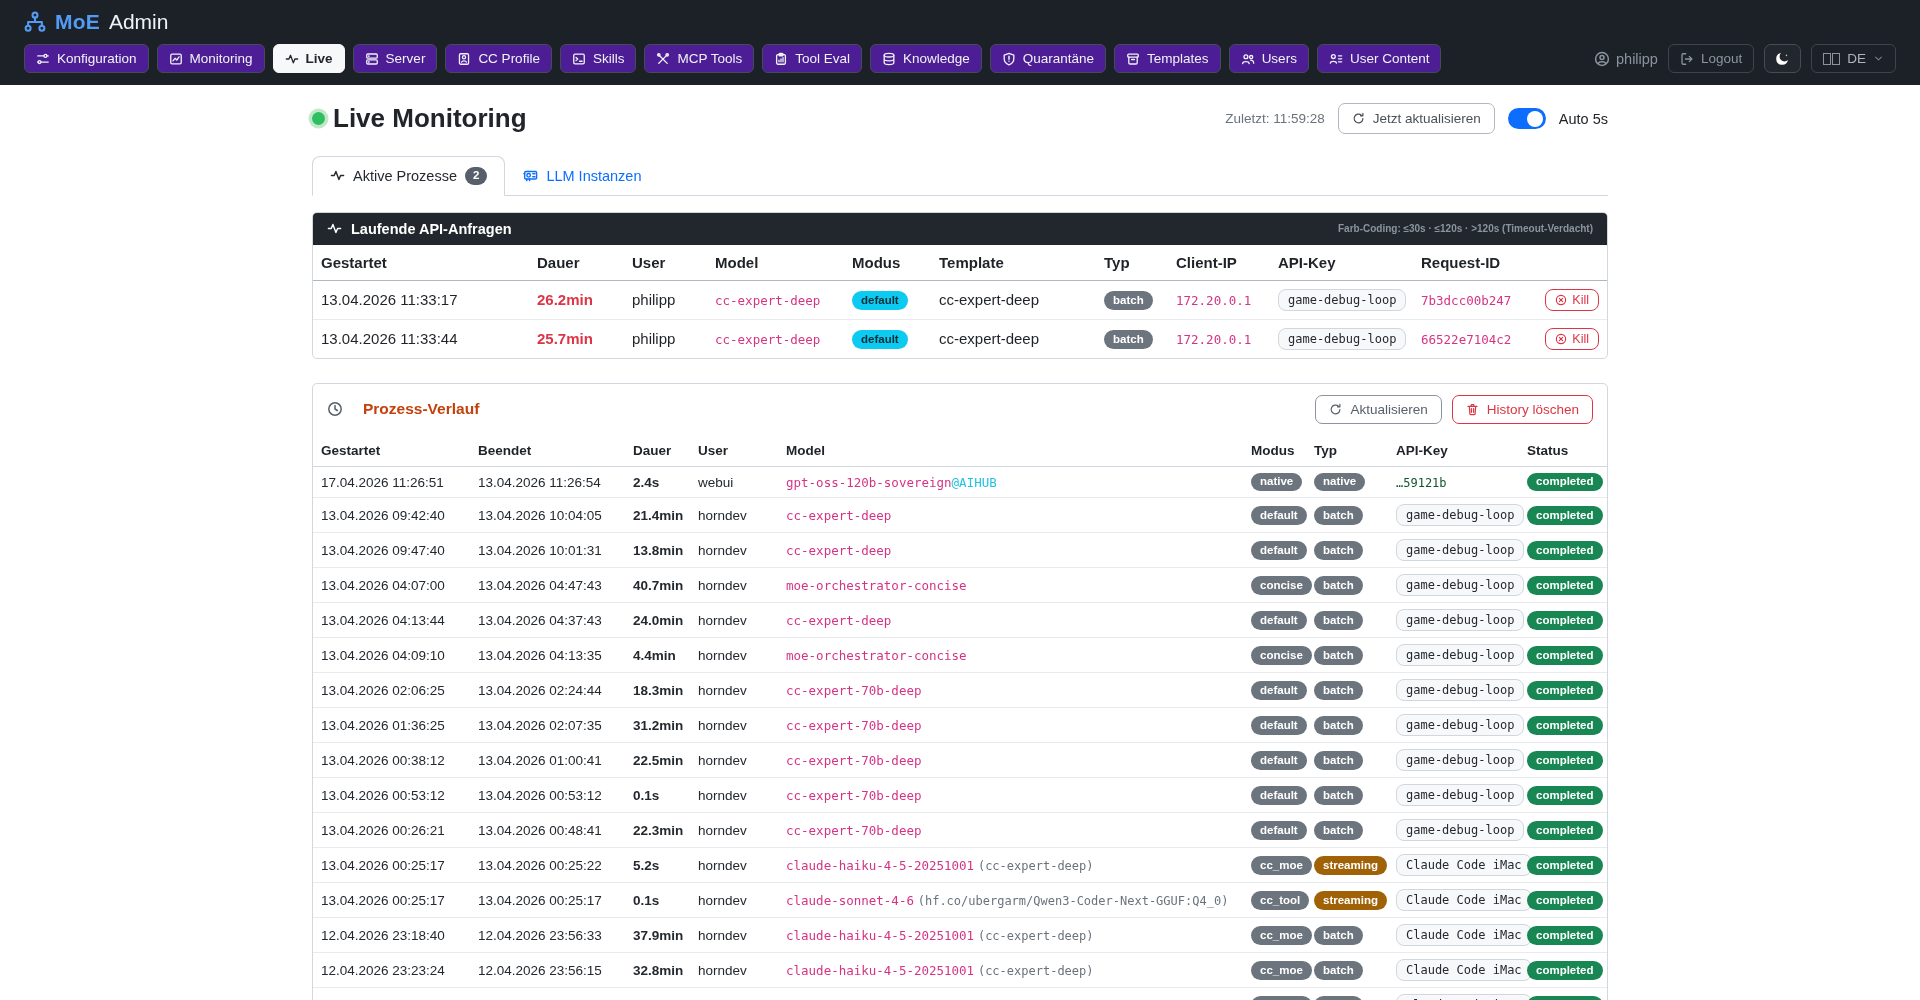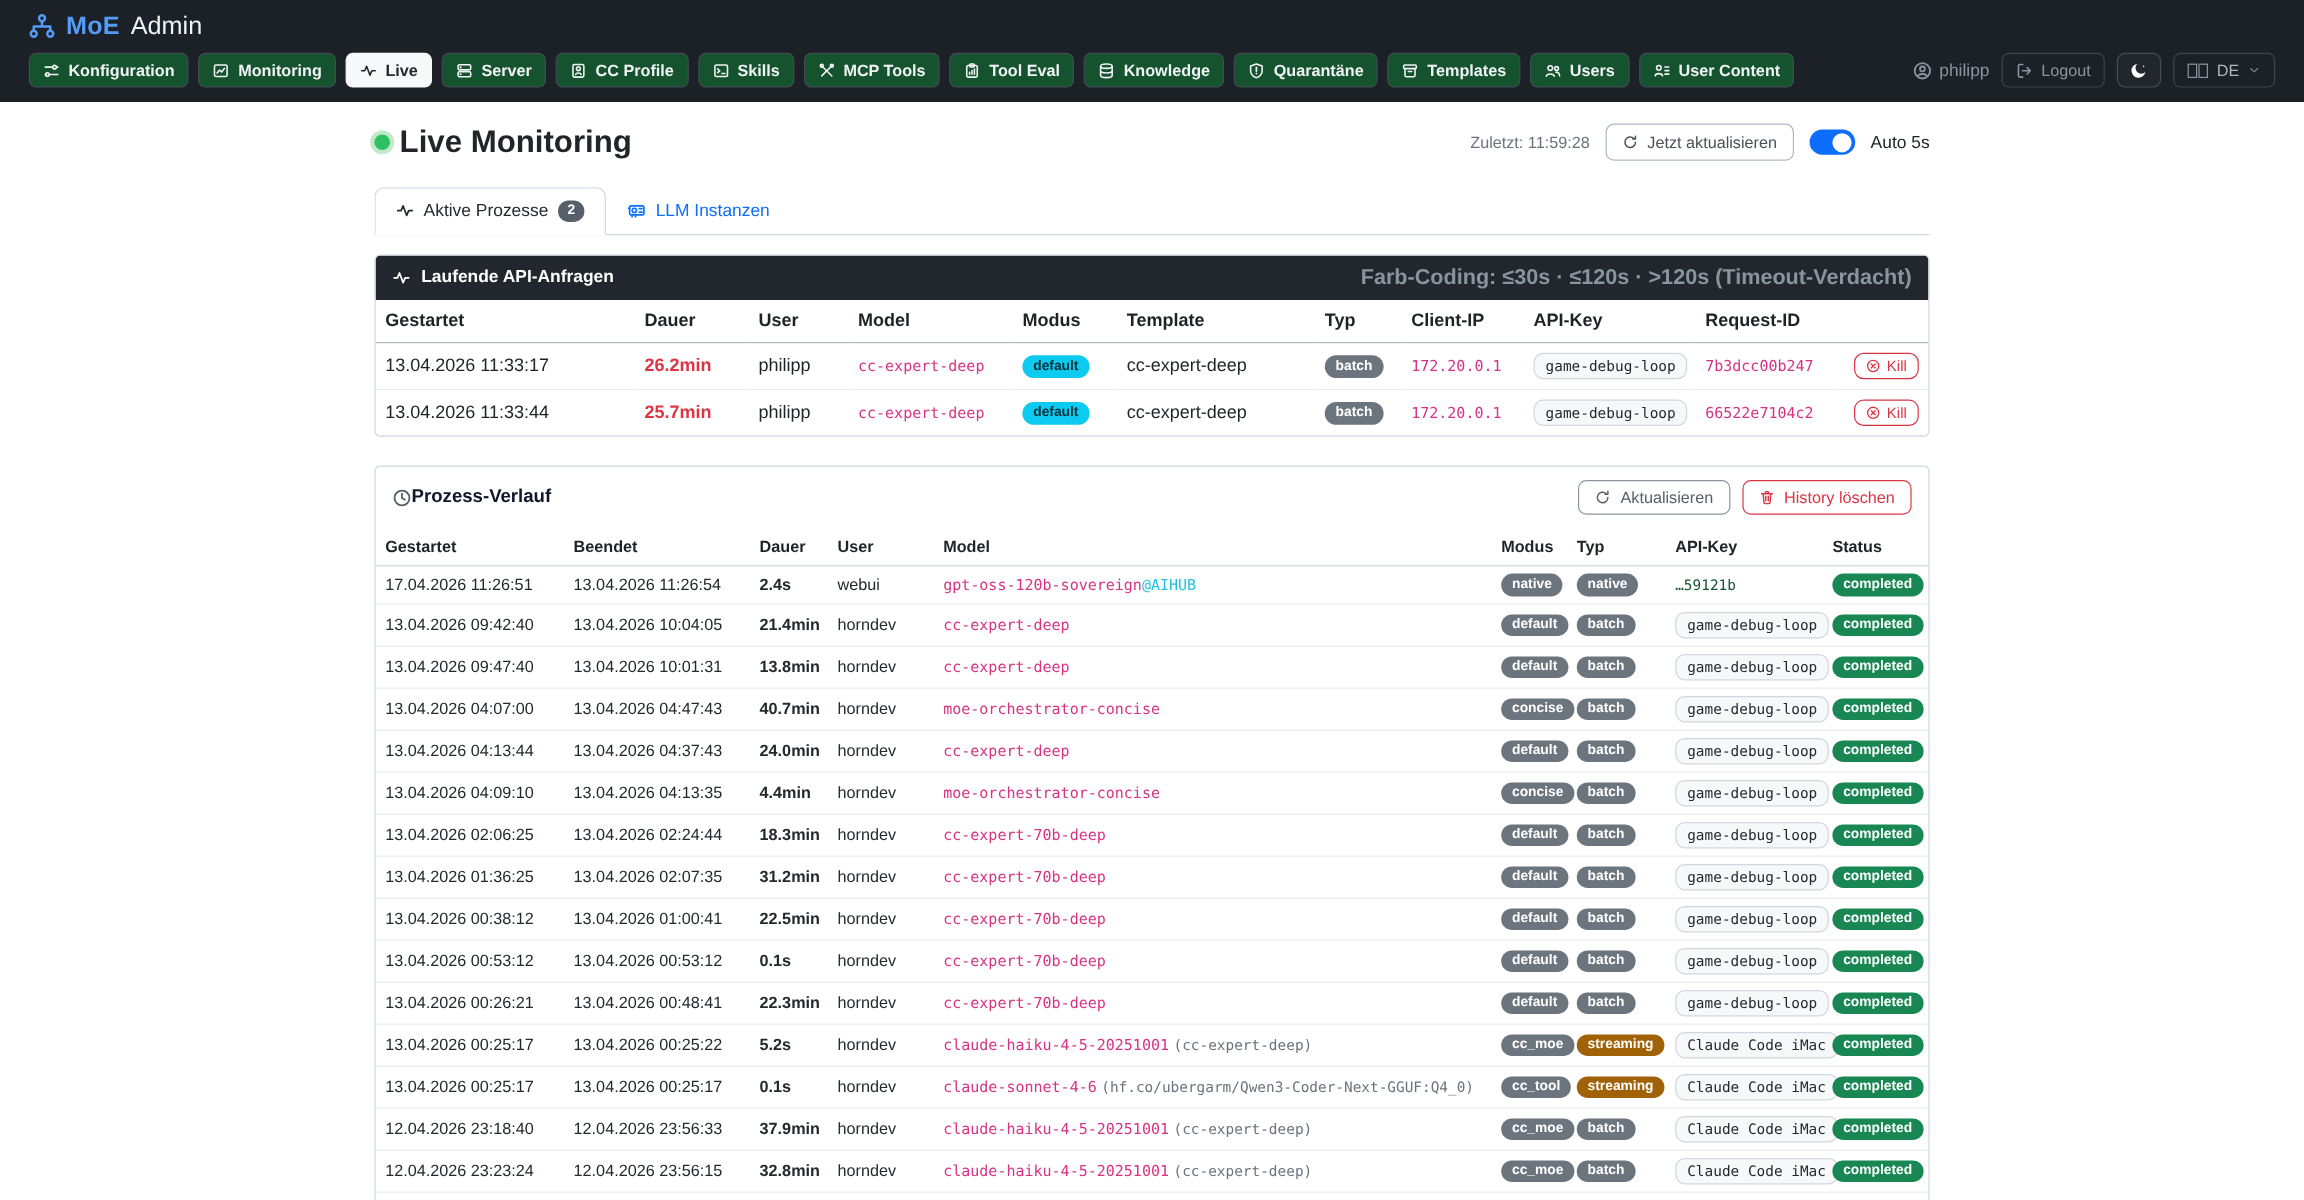--- a/index.html
+++ b/index.html
@@ -7,23 +7,23 @@
     font-family:"Liberation Sans", sans-serif; color:#1f2328; }
 
   
   .navbar { background:#1c2128; padding:10px 24px 12px; }
   .nav-top { display:flex; align-items:center; gap:9px; margin-bottom:10px; }
   .logo-icn { color:#539bf5; display:inline-flex; }
   .logo-icn svg { width:22px; height:22px; }
   .brand { color:#539bf5; font-weight:700; font-size:21px; letter-spacing:.2px; }
   .brand-suffix { color:#f0f3f6; font-size:21px; }
   .nav-row { display:flex; align-items:center; gap:8px; }
-  .nav-btn { display:inline-flex; align-items:center; gap:7px; background:#14532d;
+  .nav-btn { display:inline-flex; align-items:center; gap:7px; background:#4c1d95;
     border:1px solid #444c56; color:#f0f3f6; font-size:13.5px; font-family:inherit;
-    padding:6px 11px; border-radius:6px; cursor:pointer; white-space:nowrap;font-weight:bold; }
+    padding:6px 11px; border-radius:6px; cursor:pointer; white-space:nowrap; }
   .nav-btn .icn svg { width:14px; height:14px; display:block; }
   .nav-btn.active { background:#f6f8fa; color:#22272e; border-color:#f6f8fa; font-weight:600; }
   .nav-right { margin-left:auto; display:flex; align-items:center; gap:10px; }
   .nav-user { color:#8b949e; display:inline-flex; align-items:center; gap:6px; font-size:14.5px; }
   .nav-user .icn svg { width:16px; height:16px; }
   .ghost-btn { display:inline-flex; align-items:center; gap:7px; background:transparent;
     border:1px solid #3d444d; color:#8b949e; font-size:13.5px; font-family:inherit;
     padding:6px 11px; border-radius:6px; cursor:pointer; }
   .ghost-btn .icn svg { width:14px; height:14px; }
   .moon-btn { display:inline-flex; align-items:center; background:#22272e; border:1px solid #444c56;
@@ -65,21 +65,21 @@
   .tab.inactive { color:#0d6efd; }
   .tab-badge { background:#57606a; color:#fff; font-size:11.5px; font-weight:700;
     border-radius:10px; padding:2px 8px; line-height:1.2; }
 
   
   .panel { border:1px solid #d0d7de; border-radius:5px; margin-top:16px; overflow:hidden; background:#fff; }
   .running-header { background:#22272e; color:#fff; display:flex; justify-content:space-between;
     align-items:center; padding:8px 14px; }
   .running-title { font-weight:700; font-size:14.5px; display:inline-flex; align-items:center; gap:9px; }
   .running-title .icn svg { width:15px; height:15px; }
-  .running-legend { color:#8b949e; font-size:18px; font-weight:700; }
+  .running-legend { color:#8b949e; font-size:10px; font-weight:700; }
 
   table { width:100%; border-collapse:collapse; table-layout:fixed; }
   th { text-align:left; font-weight:700; color:#1f2328; }
   .running-table th { font-size:15px; padding:9px 8px; border-bottom:1px solid #afb8c1; }
   .running-table td { font-size:15px; padding:8px 8px; border-bottom:1px solid #e8eaed; }
   .running-table tr:last-child td { border-bottom:none; }
   .history-table th { font-size:13.5px; padding:8px 8px; border-bottom:1px solid #d0d7de; }
   .history-table td { font-size:13.5px; padding:6px 8px; border-bottom:1px solid #e8eaed; color:#24292f; }
 
   .dur-red { color:#dc3545; font-weight:700; }
@@ -98,22 +98,22 @@
     white-space:nowrap; }
   .apikey-plain { font-family:"DejaVu Sans Mono", monospace; font-size:12px; color:#14532d; }
   .kill-btn { display:inline-flex; align-items:center; gap:5px; border:1px solid #dc3545;
     color:#dc3545; background:#fff; border-radius:8px; padding:3px 9px; font-size:12.5px;
     font-family:inherit; cursor:pointer; }
   .kill-btn .icn svg { width:12px; height:12px; }
   .cell-right { text-align:right; }
 
   .history-panel { margin-top:24px; }
   .history-head { display:flex; align-items:center; padding:11px 14px; }
-  .history-title { font-weight:700; font-size:15.5px; color:#0f172a; display:inline-flex;
-    align-items:flex-end; gap:0; }
+  .history-title { font-weight:700; font-size:15.5px; color:#c2410c; display:inline-flex;
+    align-items:center; gap:20px; }
   .history-title .icn { color:#57606a; }
   .history-title .icn svg { width:16px; height:16px; }
   .history-actions { margin-left:auto; display:flex; gap:10px; }
   .sec-btn { display:inline-flex; align-items:center; gap:8px; background:#fff;
     border:1px solid #8c959f; color:#57606a; font-size:13.5px; font-family:inherit;
     padding:6px 13px; border-radius:7px; cursor:pointer; }
   .sec-btn .icn svg { width:13px; height:13px; }
   .danger-btn { display:inline-flex; align-items:center; gap:8px; background:#fff;
     border:1px solid #dc3545; color:#dc3545; font-size:13.5px; font-family:inherit;
     padding:6px 13px; border-radius:7px; cursor:pointer; }

